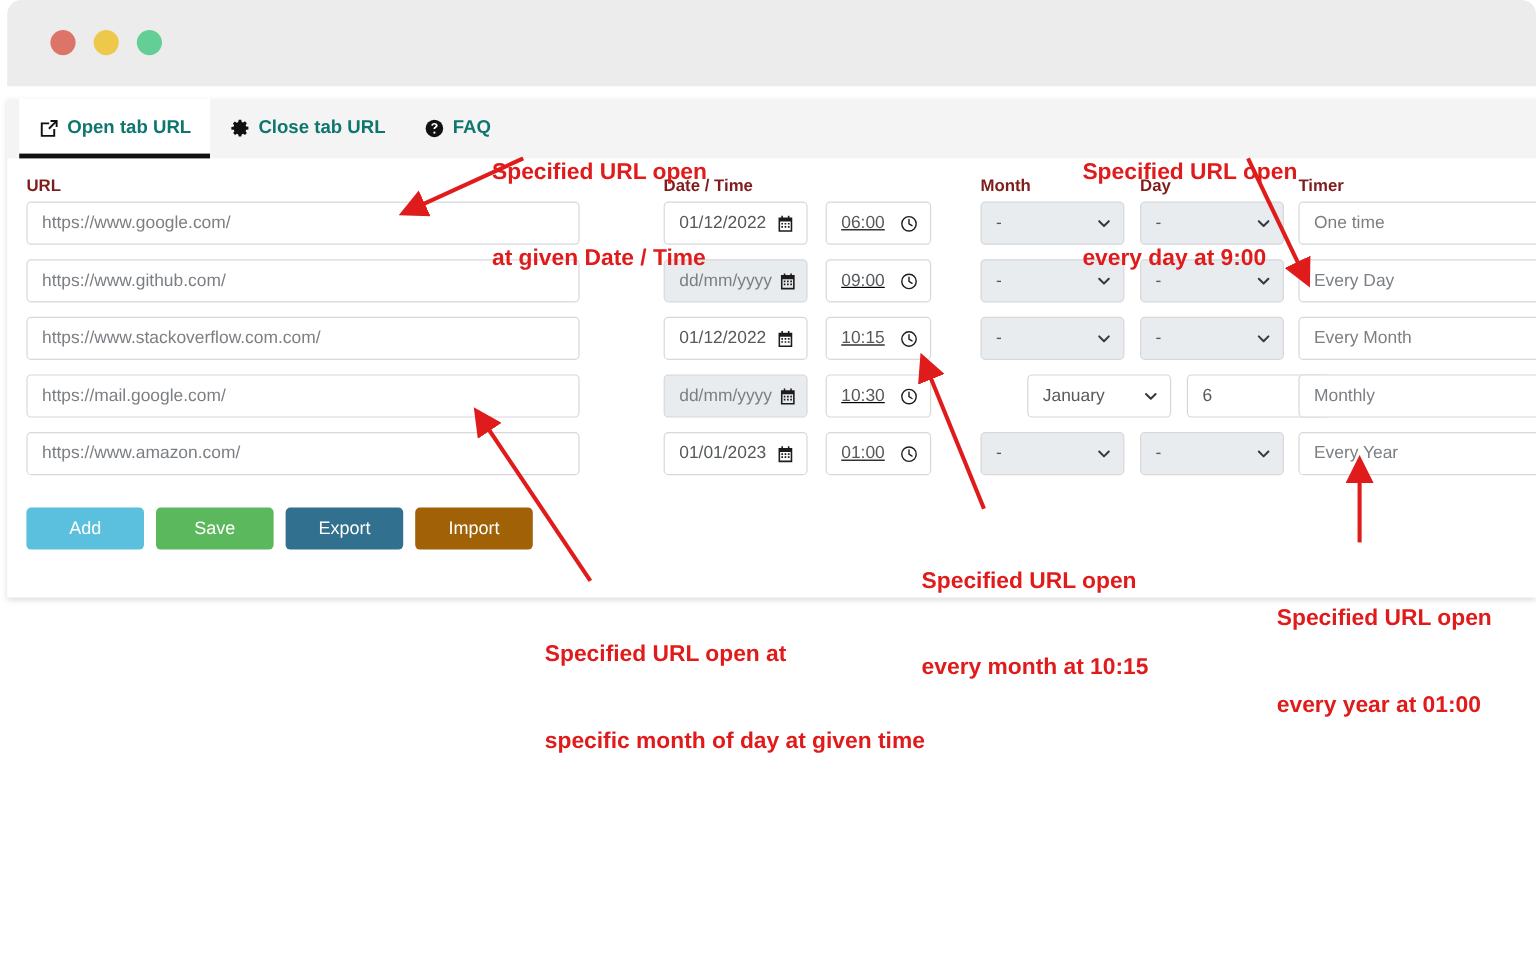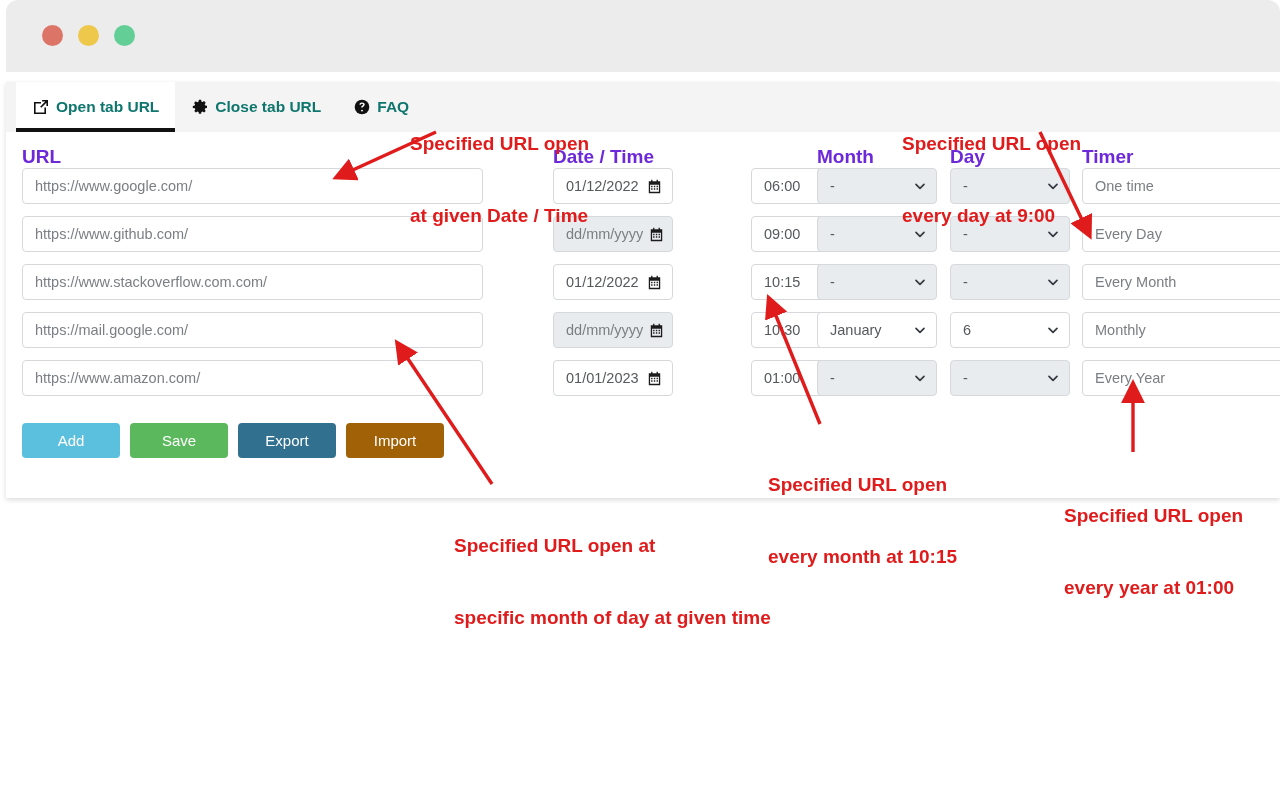--- a/index.html
+++ b/index.html
@@ -109,23 +109,23 @@
   #form-area {
     position: relative;
     padding: 14px 0 0 0;
   }
   #col-headers {
     position: relative;
     height: 22px;
   }
   .col-label {
     position: absolute;
-    font-size: 19px;
+    font-size: 14px;
     font-weight: bold;
-    color: #6d28d9;
+    color: #7f1d1d;
     top: 0;
   }
   .col-label.url     { left: 16px; }
   .col-label.dt      { left: 547px; }
   .col-label.month   { left: 811px; }
   .col-label.day     { left: 944px; }
   .col-label.timer   { left: 1076px; }
 
   .form-row {
     position: relative;
@@ -150,21 +150,21 @@
 
   input.ctrl {
     display: block;
     line-height: 34px;
     padding: 0 12px;
   }
   input.ctrl::placeholder { color: #7b7f83; opacity: 1; }
 
   .url-input   { left: 16px;  width: 461px; }
   .date-wrap   { left: 547px; width: 120px; }
-  .time-wrap   { left: 745px; width: 111px;  }
+  .time-wrap   { left: 682px; width: 88px; text-decoration: underline;  }
   .month-sel   { left: 811px; width: 120px; }
   .day-sel     { left: 944px; width: 120px; }
   .timer-input { left: 1076px; width: 230px; }
 
   
   .input-group {
     position: absolute;
     box-sizing: border-box;
     height: 36px;
     border: 1px solid #d6d8db;
@@ -202,21 +202,21 @@
     box-sizing: border-box;
     height: 36px;
     border: 1px solid #d6d8db;
     border-radius: 4px;
     background: #e9ecef;
     display: flex;
     align-items: center;
     padding: 0 10px 0 12px;
     cursor: pointer;
   }
-  .sel-box.enabled { background: #ffffff; }
+  .sel-box.enabled { background: #ffffff; margin-left: 39px; }
   .sel-box .val {
     flex: 1;
     font-size: 14.5px;
     color: #55595c;
     font-family: "Liberation Sans", sans-serif;
   }
   .caret {
     width: 12px;
     height: 12px;
     flex: none;

